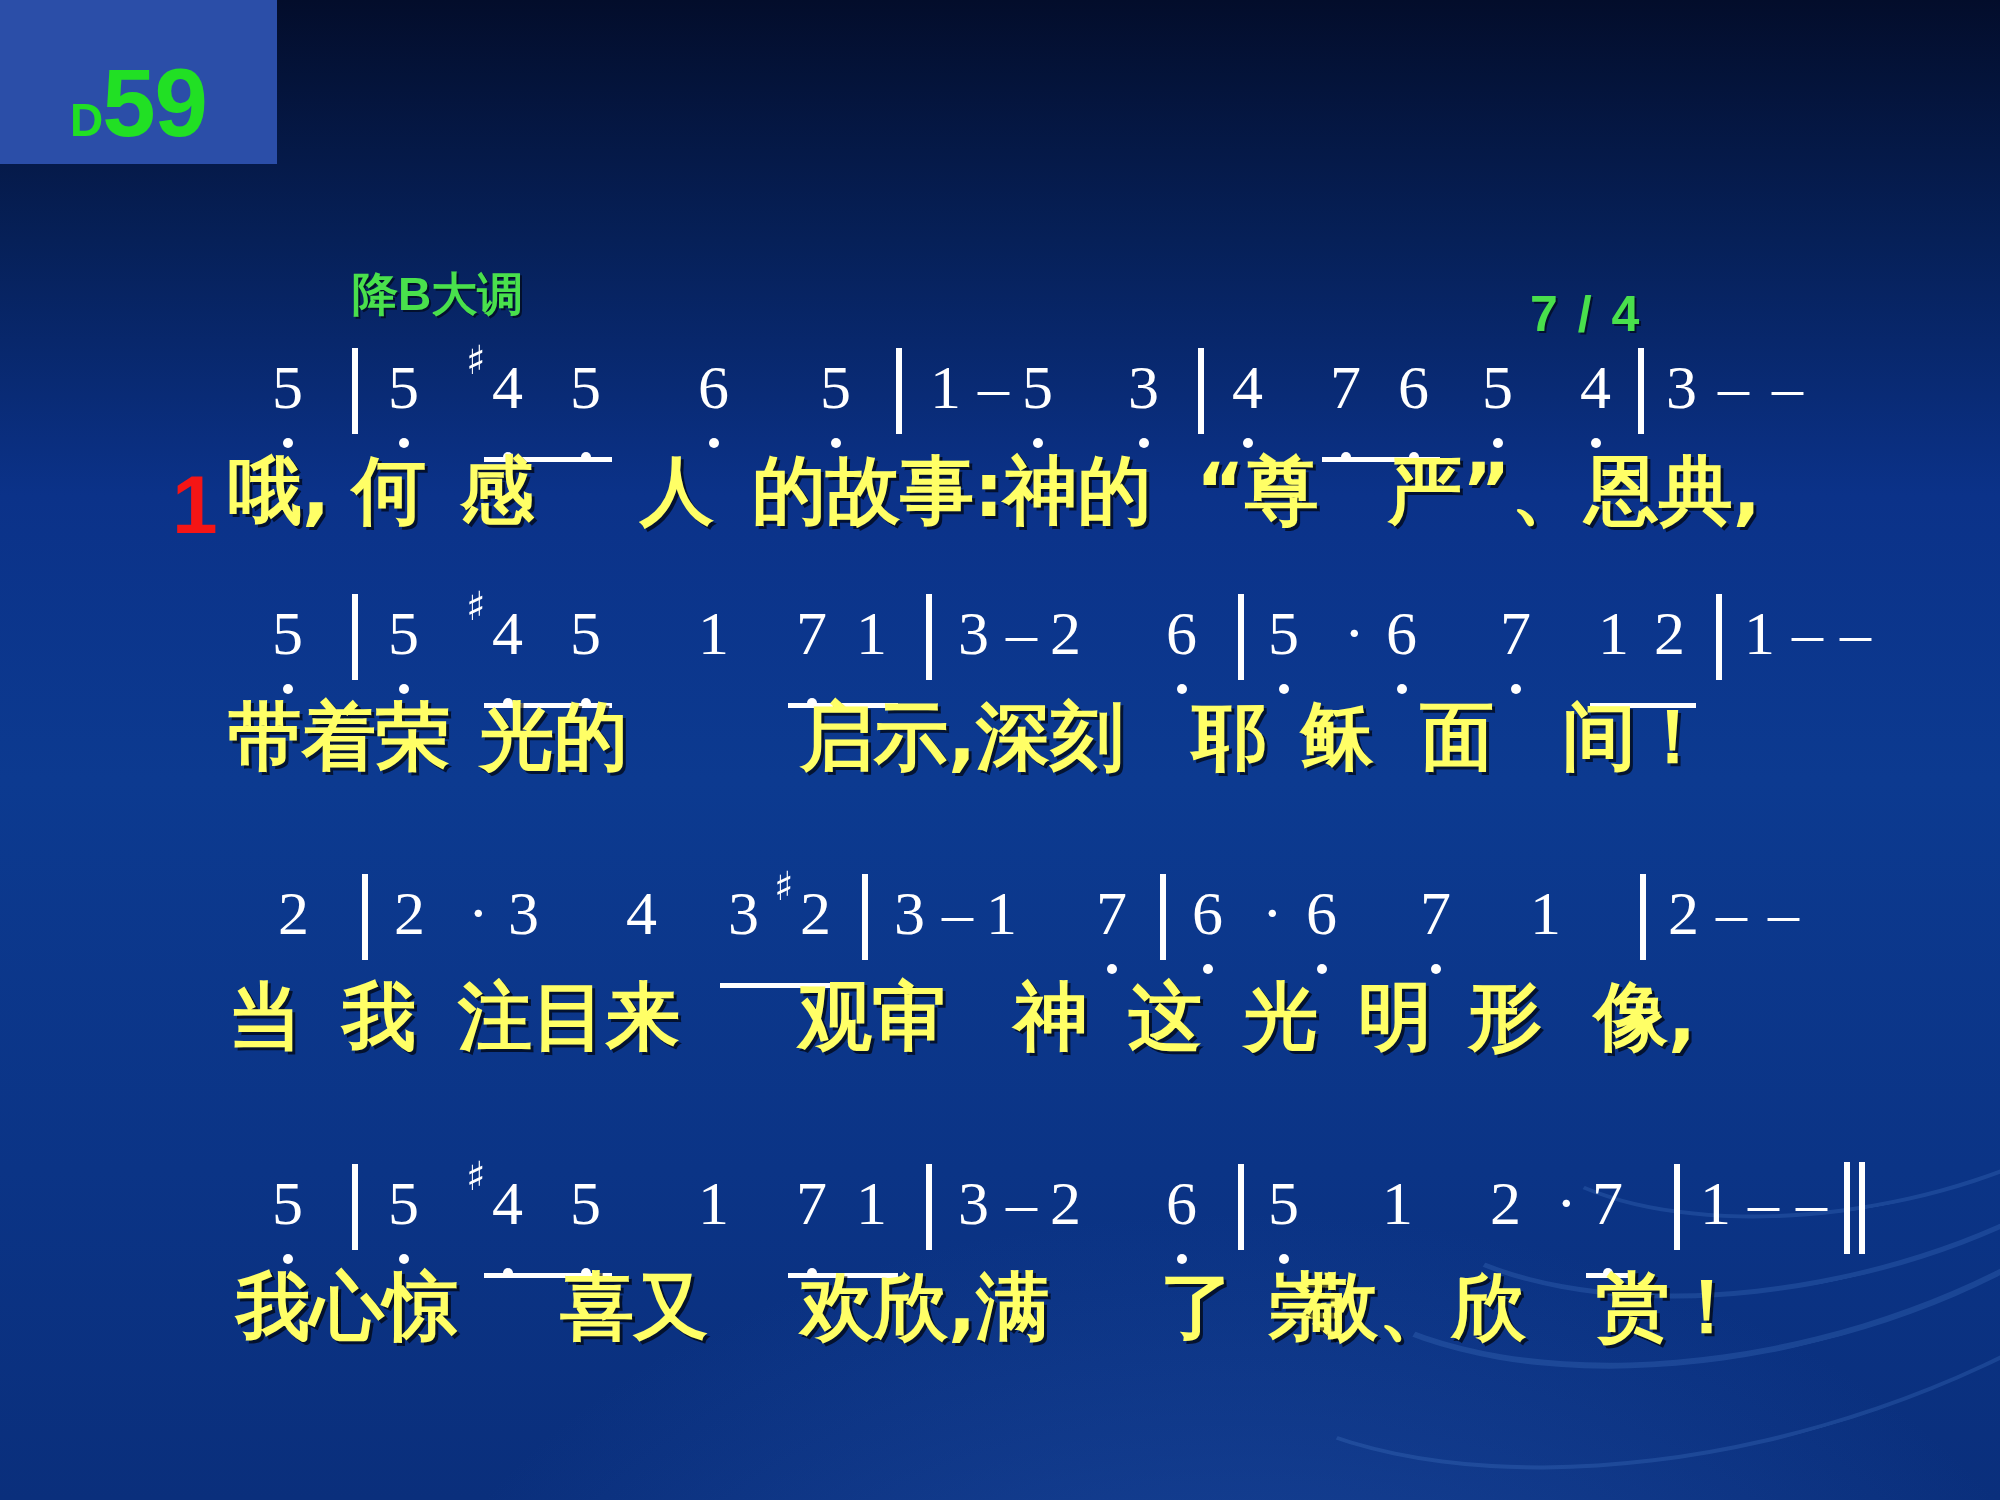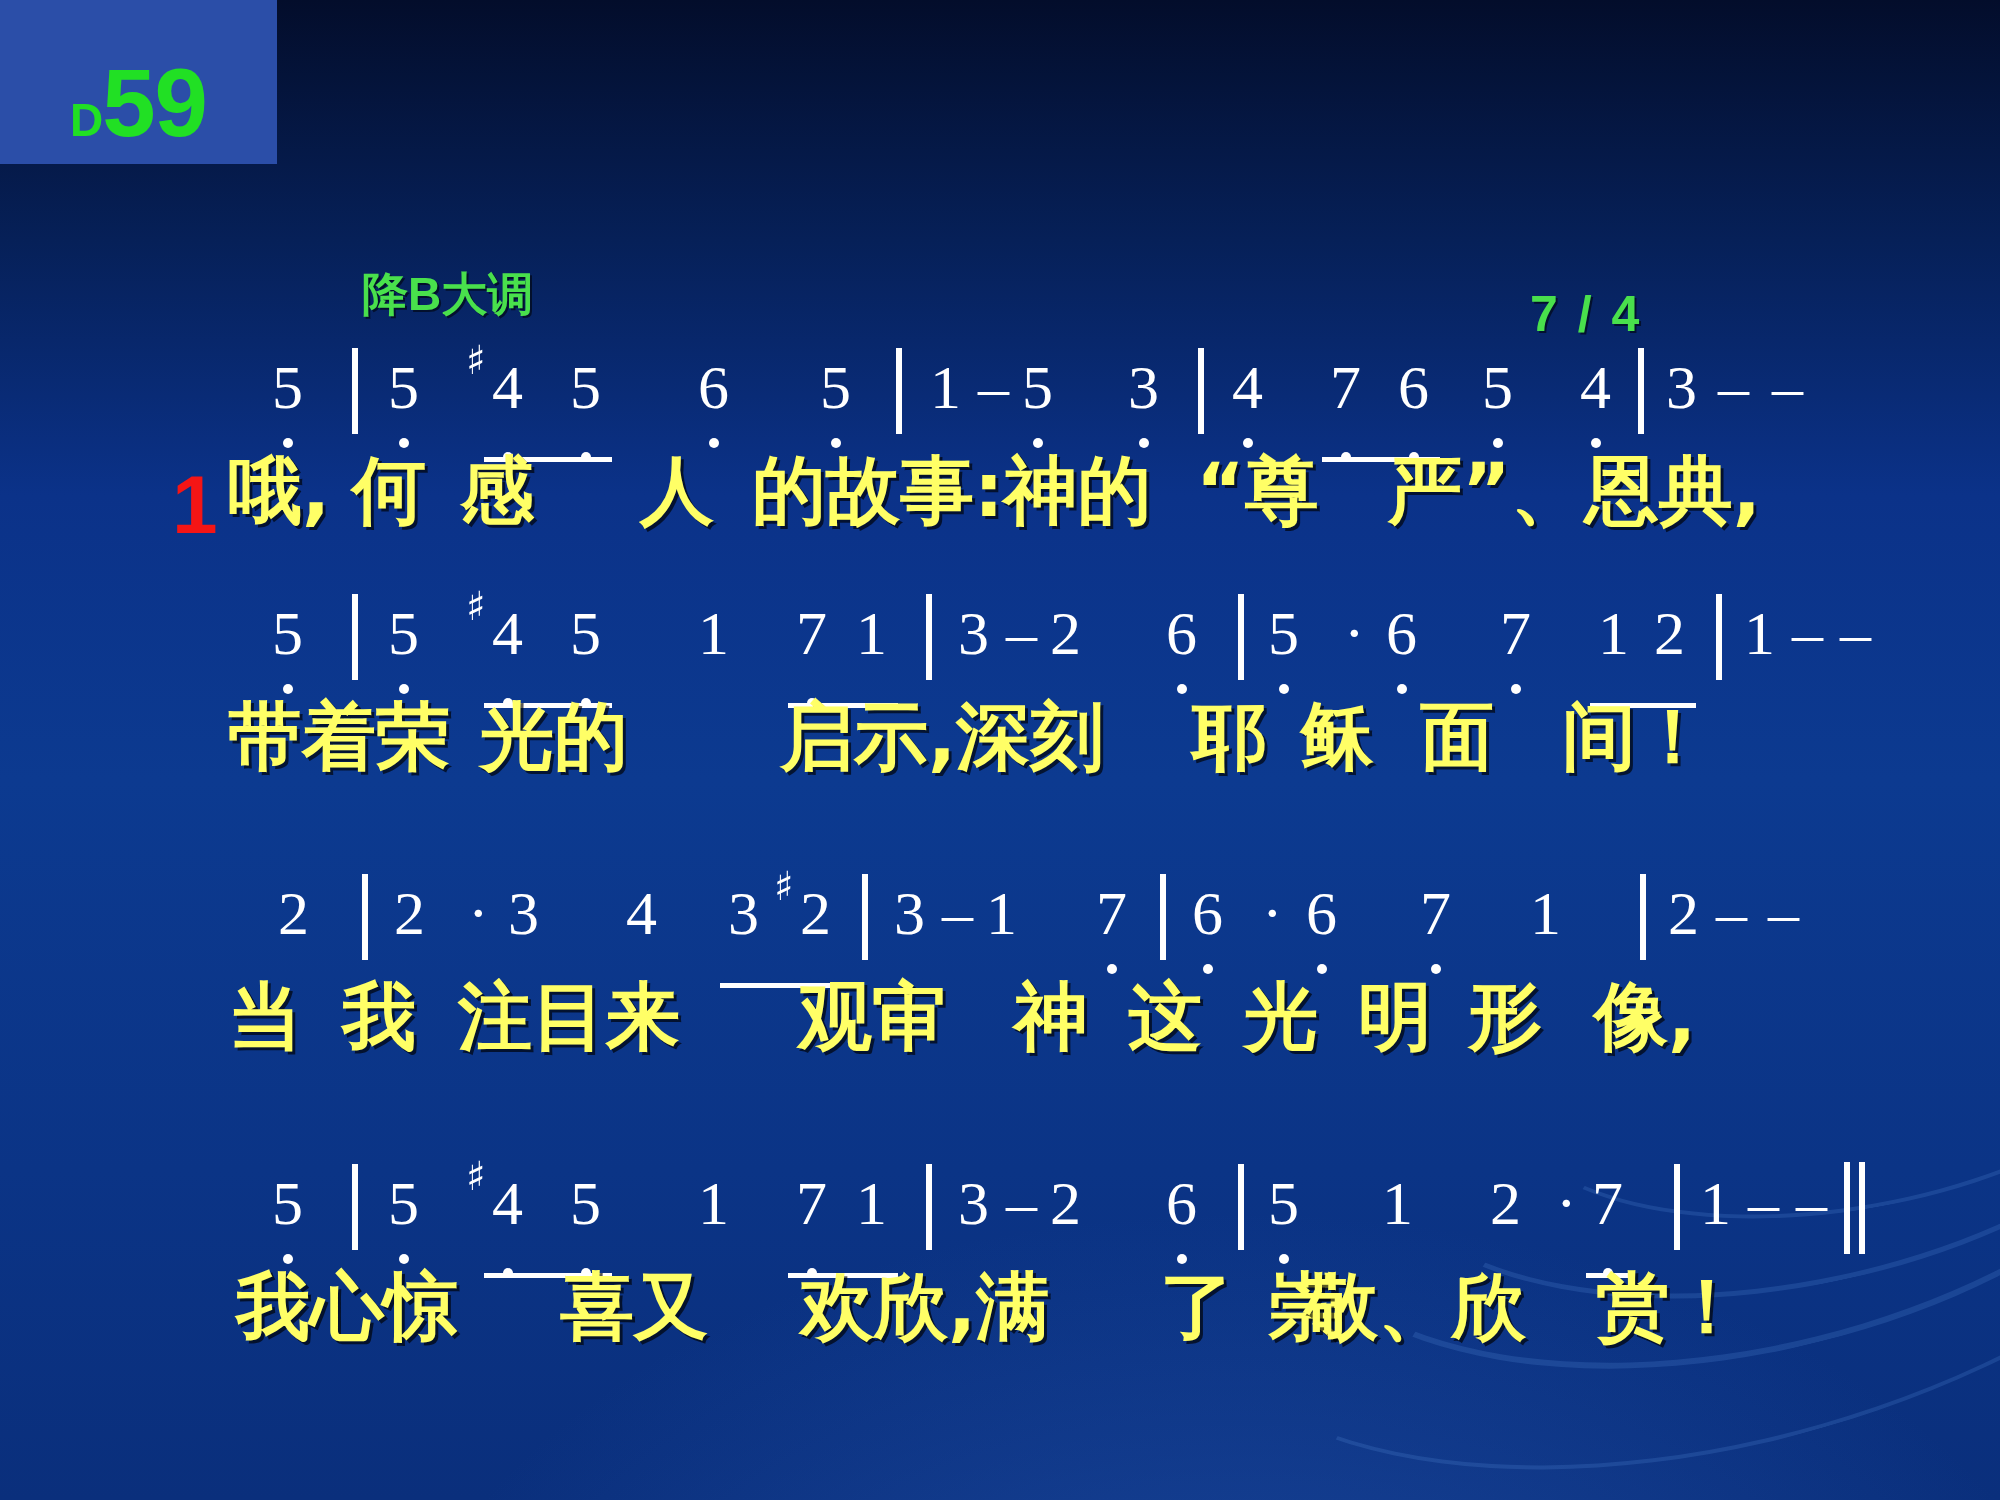--- a/index.html
+++ b/index.html
@@ -62,21 +62,21 @@
     color: #ffff2a;
     font-size: 108px;
     font-weight: 700;
     letter-spacing: 4px;
     text-shadow: 5px 5px 0 rgba(0,0,0,0.75);
     font-family: "DejaVu Sans", "Liberation Sans", sans-serif;
   }
 
   #key-sig {
     position: absolute;
-    left: 362px; top: 264px;
+    left: 352px; top: 264px;
     color: #49e04c;
     font-size: 46px;
     font-weight: 600;
     text-shadow: 2px 2px 0 rgba(0,0,0,0.55);
   }
   #time-sig {
     position: absolute;
     left: 1530px; top: 285px;
     color: #49e04c;
     font-size: 50px;
@@ -274,21 +274,21 @@
         <div class="atom" style="left: 1654px;"><span class="glyph">2</span></div>
         <div class="beam" style="left: 1590px; width: 106px;"></div>
         <div class="bar" style="left: 1716px;"></div>
         <div class="atom" style="left: 1744px;"><span class="glyph">1</span></div>
         <div class="atom" style="left: 1792px;"><span class="glyph">–</span></div>
         <div class="atom" style="left: 1840px;"><span class="glyph">–</span></div>
       </div>
     <div class="lyrics">
         <span class="lyr" style="left: 228px;">带着荣</span>
         <span class="lyr" style="left: 480px;">光的</span>
-        <span class="lyr" style="left: 780px;">启示,深刻</span>
+        <span class="lyr" style="left: 800px;">启示,深刻</span>
         <span class="lyr" style="left: 1192px;">耶</span>
         <span class="lyr" style="left: 1300px;">稣</span>
         <span class="lyr" style="left: 1420px;">面</span>
         <span class="lyr" style="left: 1562px;">间！</span>
       </div>
   </div>
 
   <div class="system sys3">
     <div class="notes">
         <div class="atom" style="left: 278px;"><span class="glyph">2</span></div>

